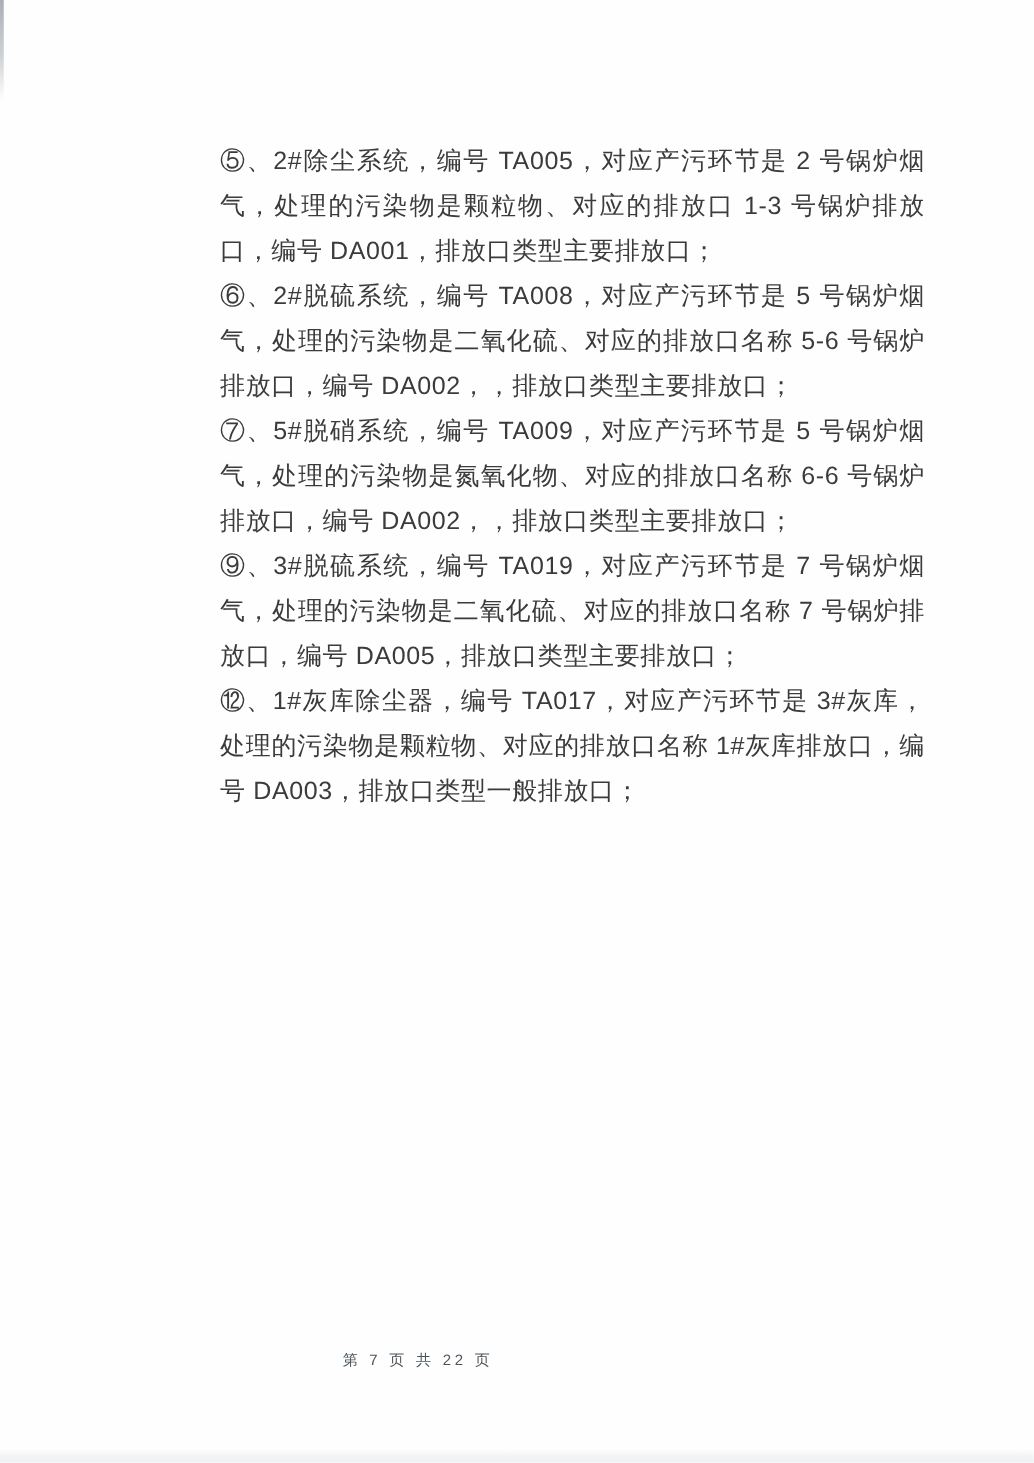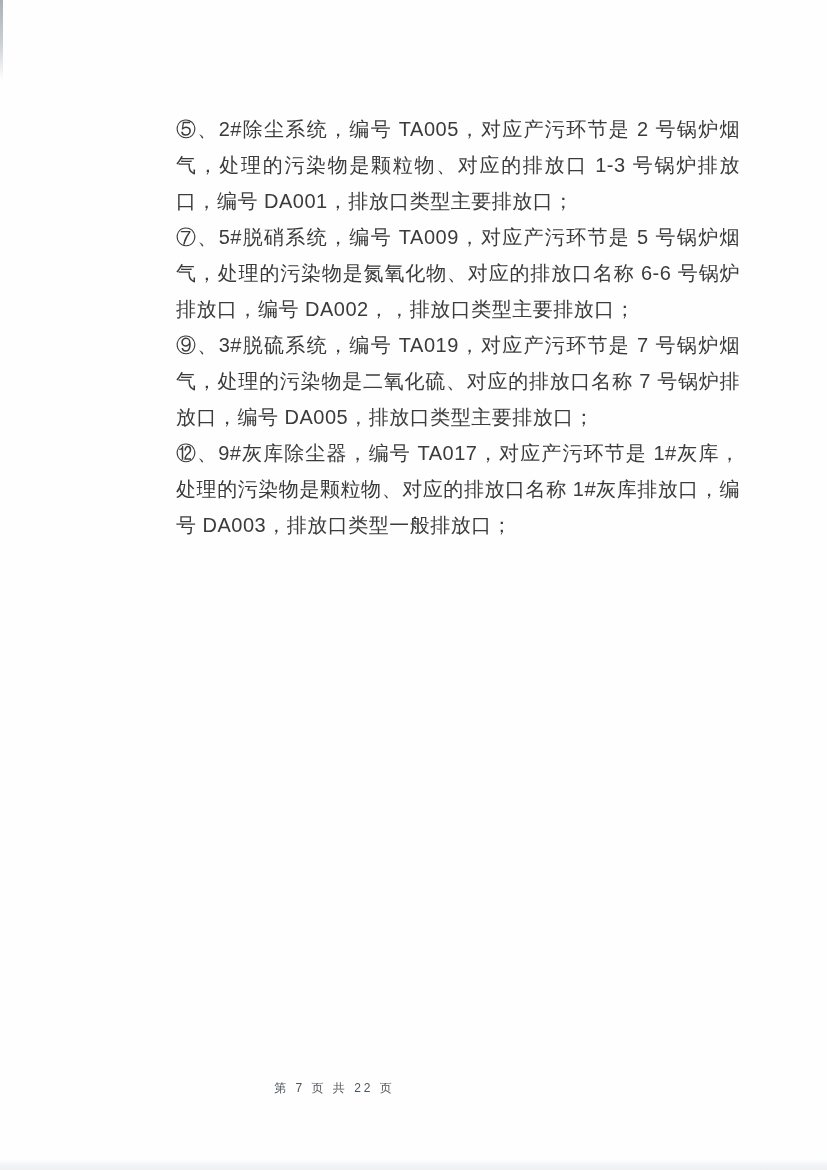--- a/index.html
+++ b/index.html
@@ -66,22 +66,23 @@
 </head>
 <body>
 
 <div class="page">
 
   <div class="edge-left"></div>
   <div class="edge-bottom"></div>
 
   <div class="content">
     <p>⑤、2#除尘系统，编号 TA005，对应产污环节是 2 号锅炉烟气，处理的污染物是颗粒物、对应的排放口 1-3 号锅炉排放口，编号 DA001，排放口类型主要排放口；</p>
+    <p>⑥、2#脱硫系统，编号 TA008，对应产污环节是 5 号锅炉烟气，处理的污染物是二氧化硫、对应的排放口名称 5-6 号锅炉排放口，编号 DA002，，排放口类型主要排放口；</p>
     <p>⑦、5#脱硝系统，编号 TA009，对应产污环节是 5 号锅炉烟气，处理的污染物是氮氧化物、对应的排放口名称 6-6 号锅炉排放口，编号 DA002，，排放口类型主要排放口；</p>
     <p>⑨、3#脱硫系统，编号 TA019，对应产污环节是 7 号锅炉烟气，处理的污染物是二氧化硫、对应的排放口名称 7 号锅炉排放口，编号 DA005，排放口类型主要排放口；</p>
-    <p>⑫、9#灰库除尘器，编号 TA017，对应产污环节是 1#灰库，处理的污染物是颗粒物、对应的排放口名称 1#灰库排放口，编号 DA003，排放口类型一般排放口；</p>
+    <p>⑫、1#灰库除尘器，编号 TA017，对应产污环节是 3#灰库，处理的污染物是颗粒物、对应的排放口名称 1#灰库排放口，编号 DA003，排放口类型一般排放口；</p>
   </div>
 
   <div class="footer">
     <span>第 7 页 共 22 页</span>
   </div>
 
 </div>
 
 </body></html>

